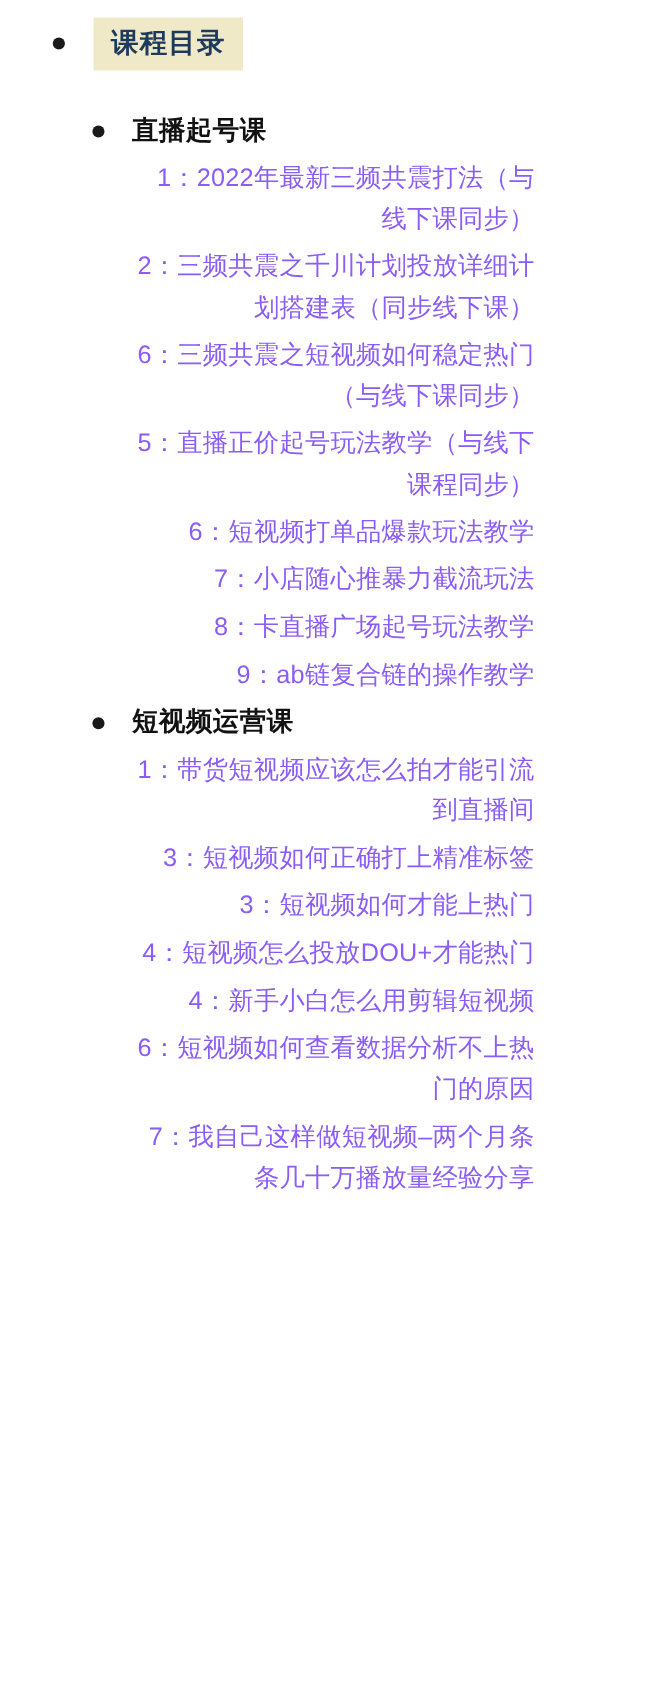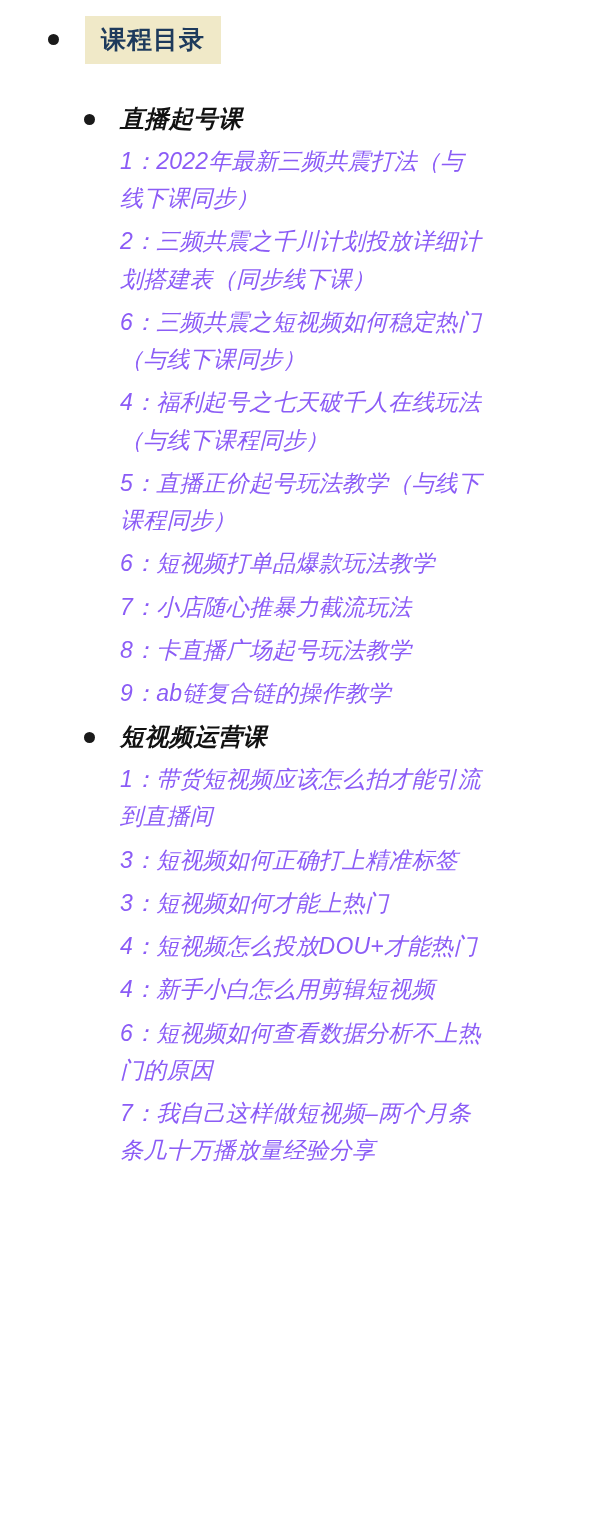--- a/index.html
+++ b/index.html
@@ -13,20 +13,21 @@
     font-family: "Liberation Sans", sans-serif;
     color: #1a1a1a;
     overflow: hidden;
   }
   .page {
     position: relative;
     width: 520px;
     height: 1536px;
     box-sizing: border-box;
     padding: 0;
+    text-align: right;
   }
 
   
   .title-row {
     display: flex;
     align-items: flex-start;
     padding-top: 16px;
     padding-left: 48px;
   }
   .bullet {
@@ -53,21 +54,20 @@
   }
 
   
   .sections {
     margin-top: 38px;
     padding-left: 120px;
     padding-right: 34px;
   }
   .section {
     position: relative;
-    font-style: italic;
   }
   .section + .section {
     margin-top: 8px;
   }
   .section-head {
     position: relative;
     display: flex;
     align-items: flex-start;
   }
   .section-bullet {
@@ -110,21 +110,20 @@
   <div class="sections">
 
     <div class="section">
       <div class="section-head">
         <span class="section-bullet"></span>
         <div class="section-title">直播起号课</div>
       </div>
       <div class="item">1：2022年最新三频共震打法（与线下课同步）</div>
       <div class="item">2：三频共震之千川计划投放详细计划搭建表（同步线下课）</div>
       <div class="item">6：三频共震之短视频如何稳定热门（与线下课同步）</div>
-      <div class="item">4：福利起号之七天破千人在线玩法（与线下课程同步）</div>
       <div class="item">5：直播正价起号玩法教学（与线下课程同步）</div>
       <div class="item">6：短视频打单品爆款玩法教学</div>
       <div class="item">7：小店随心推暴力截流玩法</div>
       <div class="item">8：卡直播广场起号玩法教学</div>
       <div class="item">9：ab链复合链的操作教学</div>
     </div>
 
     <div class="section">
       <div class="section-head">
         <span class="section-bullet"></span>

